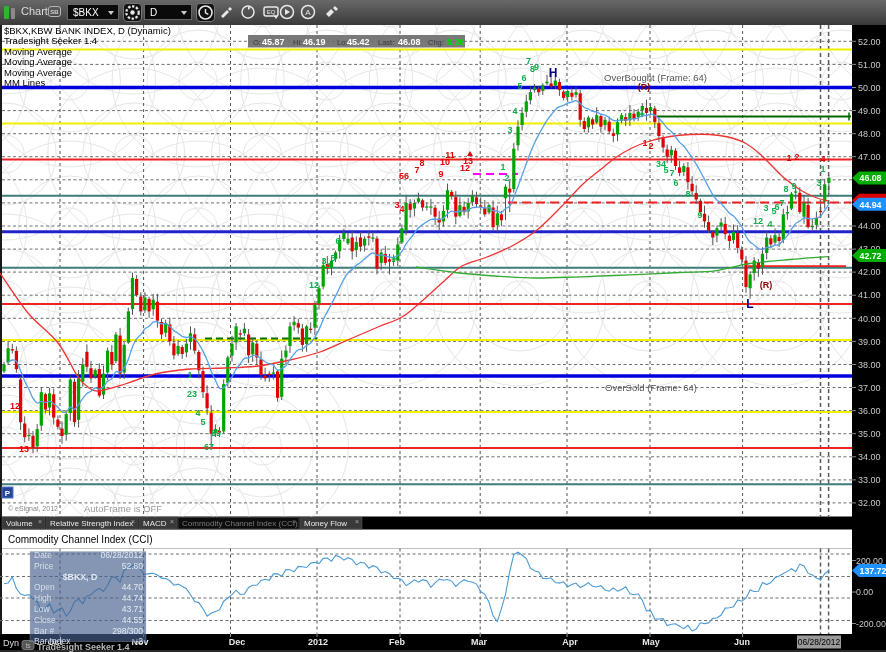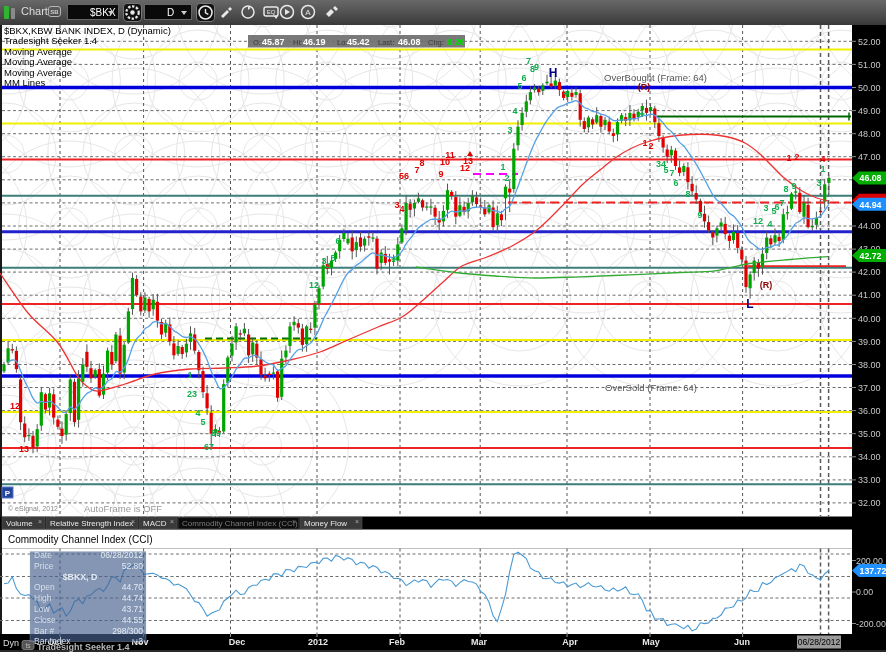--- a/index.html
+++ b/index.html
@@ -1,17 +1,17 @@
 <!DOCTYPE html>
 <html><head><meta charset="utf-8"><style>
 *{margin:0;padding:0;box-sizing:border-box}
 body{width:886px;height:652px;background:#000;font-family:"Liberation Sans",sans-serif;overflow:hidden}
 #wrap{position:relative;width:886px;height:652px}
 #toolbar{position:absolute;left:0;top:0;width:886px;height:37px;background:linear-gradient(#686868,#4b4b4b 45%,#232323);border-bottom:1px solid #000}
-.inp{position:absolute;top:4px;height:16px;background:#0a0a0a;border:1px solid #666;color:#fff;font-size:10px;line-height:15px;padding-left:22px}
+.inp{position:absolute;top:4px;height:16px;background:#0a0a0a;border:1px solid #666;color:#fff;font-size:10px;line-height:15px;padding-left:5px}
 .arr{position:absolute;right:4px;top:6px;width:0;height:0;border-left:3.5px solid transparent;border-right:3.5px solid transparent;border-top:4px solid #ccc}
 .cbtn{position:absolute;top:3px;width:19px;height:19px;background:#111;border:1px solid #777;border-radius:4px;display:flex;align-items:center;justify-content:center}
 </style></head><body>
 <div id="wrap">
 
 <div id="toolbar">
  <div style="position:absolute;left:4px;top:6px;width:5px;height:13px;background:#2db52d;border-radius:1px"></div>
  <div style="position:absolute;left:11px;top:8px;width:4px;height:11px;background:#8a8a8a;border-radius:1px"></div>
  <div style="position:absolute;left:21px;top:5px;font-size:11px;color:#dcdcdc">Chart</div>
  <div style="position:absolute;left:48px;top:6px;width:13px;height:11px;border:1px solid #b5b5b5;border-radius:3px;color:#cfcfcf;font-size:6px;text-align:center;line-height:11px;font-weight:bold">SB</div>

